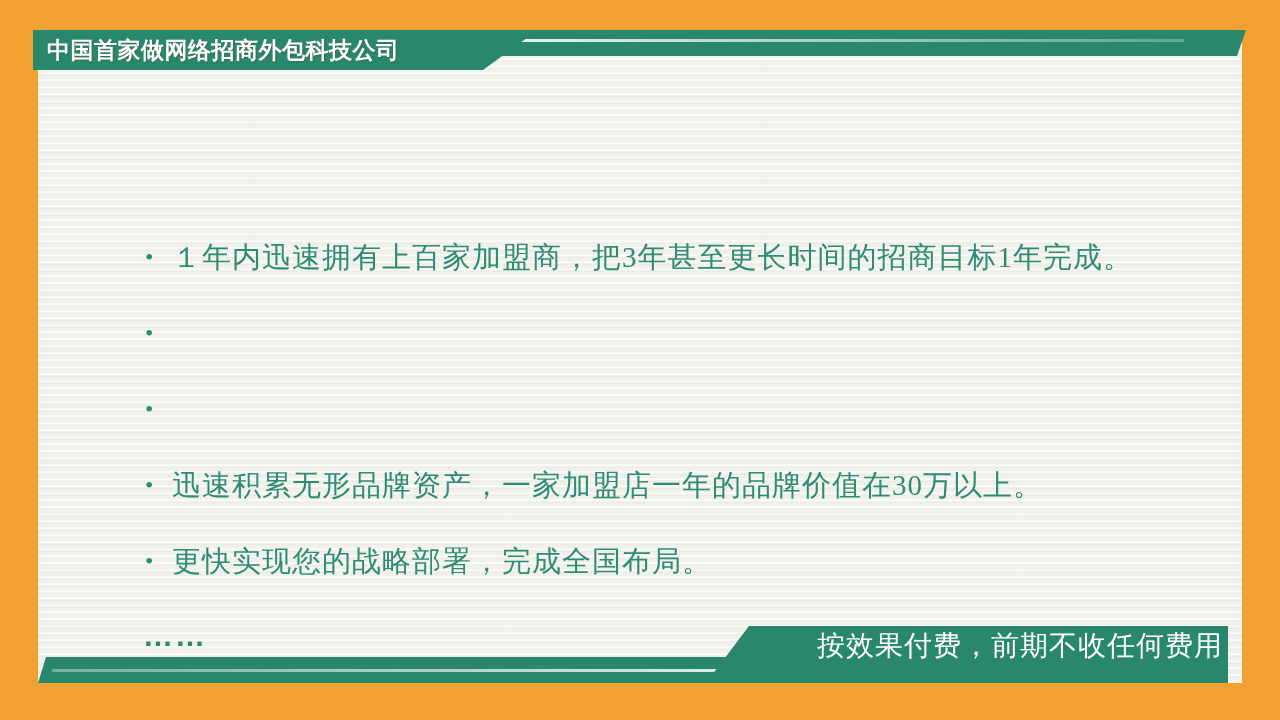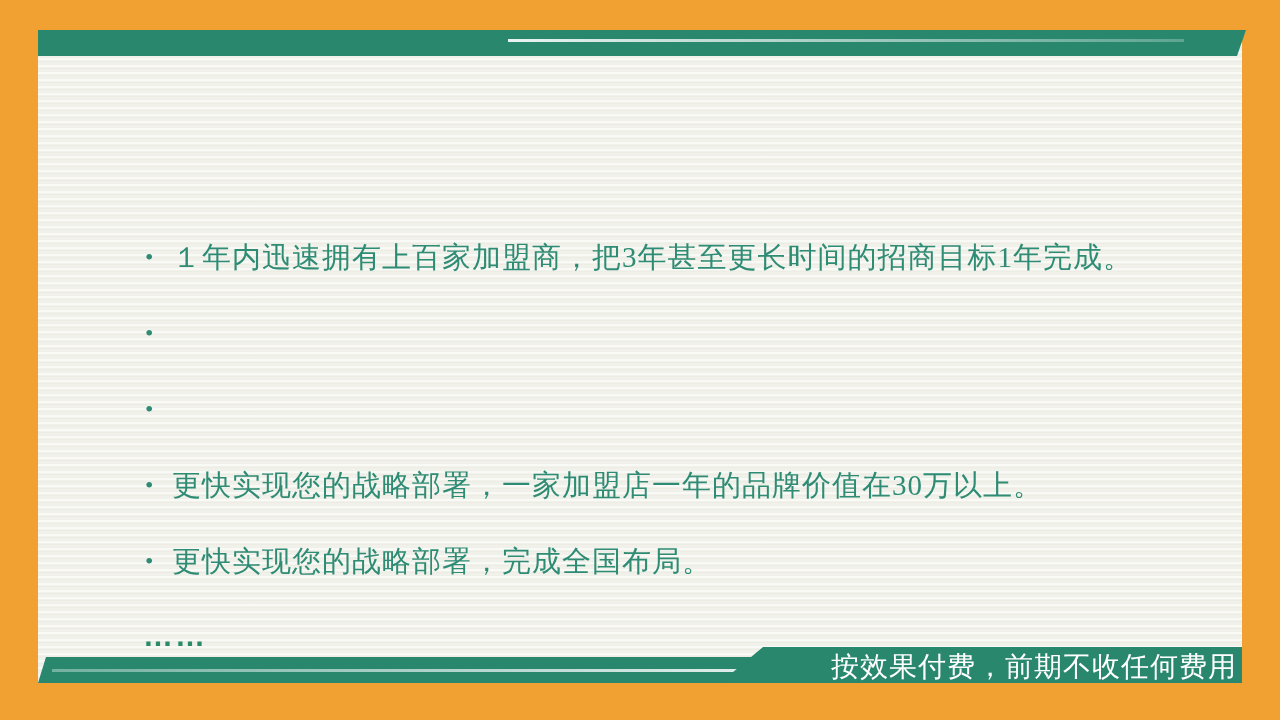--- a/index.html
+++ b/index.html
@@ -79,57 +79,60 @@
     position:absolute;left:0;bottom:0;width:730px;height:26px;
     background:var(--bar-green,#28876D);
     clip-path:polygon(8px 0,100% 0,100% 100%,0 100%);
     z-index:2;
   }
   .ftr-highlight{
     position:absolute;left:14px;right:30px;top:12px;height:3px;
     background:linear-gradient(90deg,rgba(255,255,255,0.35),rgba(255,255,255,0.85));
   }
   .ftr-tall{
-    position:absolute;right:0;bottom:0;width:522px;height:36px;
+    position:absolute;right:14px;bottom:0;width:522px;height:57px;
     background:var(--bar-green,#28876D);
     clip-path:polygon(43px 0,100% 0,100% 100%,0 100%);
     z-index:3;
   }
   .ftr-tall .banner-text{
     display:block;line-height:40px;text-align:right;padding-right:5px;
     color:var(--banner-text,#FFFFFF);
     font-size:28px;letter-spacing:1px;
     white-space:nowrap;
   }
 </style>
 </head>
 <body>
 
 <div class="canvas">
   <div class="paper">
 
     <div class="hdr-thin">
       <div class="hdr-highlight"></div>
     </div>
+    <div class="hdr-tall">
+      <span class="banner-text">中国首家做网络招商外包科技公司</span>
+    </div>
 
 
     <ul class="bullets">
       <li>
         <span class="marker">•</span>
         <span>１年内迅速拥有上百家加盟商，把3年甚至更长时间的招商目标1年完成。</span>
       </li>
       <li>
         <span class="marker">•</span>
       </li>
       <li>
         <span class="marker">•</span>
       </li>
       <li>
         <span class="marker">•</span>
-        <span>更快实现您的战略部署，一家加盟店一年的品牌价值在30万以上。</span>
+        <span>迅速积累无形品牌资产，一家加盟店一年的品牌价值在30万以上。</span>
       </li>
       <li>
         <span class="marker">•</span>
         <span>更快实现您的战略部署，完成全国布局。</span>
       </li>
     </ul>
 
     <div class="ellipsis">……</div>
 
     <div class="ftr-thin">

